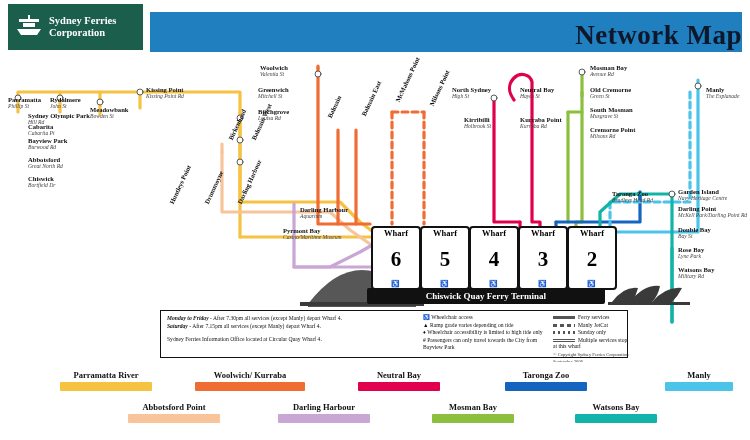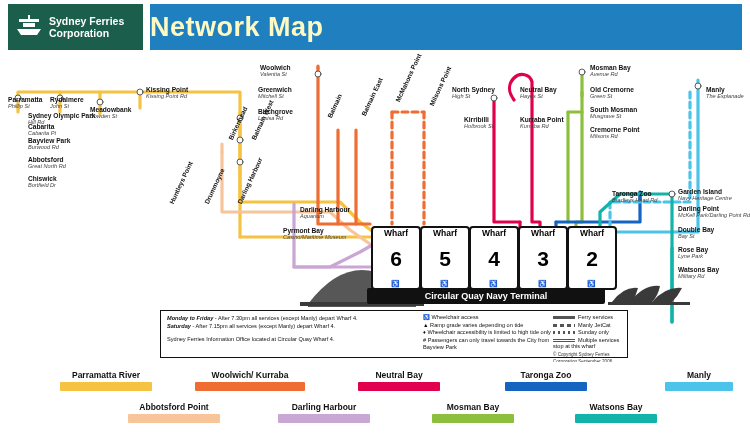--- a/index.html
+++ b/index.html
@@ -3,37 +3,37 @@
 <meta charset="utf-8">
 <style>
   html, body { margin:0; padding:0; }
   body {
     width:750px; height:440px;
     font-family:"Liberation Sans", sans-serif;
     background:#ffffff;
     overflow:hidden;
     position:relative;
   }
-  .root { position:relative; width:750px; height:311px; }
+  .root { position:relative; width:750px; height:311px;font-family:Liberation Serif, serif; }
 
   
   .header { position:absolute; left:0; top:0; width:750px; height:52px; }
   .logo-box {
     position:absolute; left:8px; top:4px; width:135px; height:46px;
     background:#1b5e4b; color:#fff; display:flex; align-items:center;
   }
   .logo-mark {
     width:30px; height:30px; margin-left:6px; margin-right:5px;
     display:flex; align-items:center; justify-content:center;
   }
   .logo-text { font-size:10.5px; line-height:12px; font-weight:bold; }
   .title-bar {
-    position:absolute; left:150px; top:4px; width:592px; height:46px;
-    background:#1f7fbf; color:#fef9c3;
-    display:flex; align-items:center; justify-content:flex-start;
+    position:absolute; left:150px; top:12px; width:592px; height:46px;
+    background:#1f7fbf; color:#0f172a;
+    display:flex; align-items:center; justify-content:flex-end;
   }
   .title-bar span { font-size:27px; font-weight:bold; letter-spacing:0.5px; }
 
   
   .map { position:absolute; left:0; top:52px; width:750px; height:310px; background:#fff; }
   .map svg { position:absolute; left:0; top:0; }
 
   .lbl {
     position:absolute;
     font-size:6.2px;
@@ -355,21 +355,21 @@
       <div class="n">3</div>
       <div class="a">♿</div>
     </div>
     <div class="wharf" style="left:567px; top:174px;">
       <div class="w">Wharf</div>
       <div class="n">2</div>
       <div class="a">♿</div>
     </div>
 
     <div class="terminal-bar">
-      <span>Circular Quay Navy Terminal</span>
+      <span>Chiswick Quay Ferry Terminal</span>
     </div>
 
     <div class="notes">
       <div class="left">
         <div>
           <em>Monday to Friday</em><span> - After 7.30pm all services (except Manly) depart Wharf 4.</span>
         </div>
         <div>
           <em>Saturday</em><span> - After 7.15pm all services (except Manly) depart Wharf 4.</span>
         </div>

